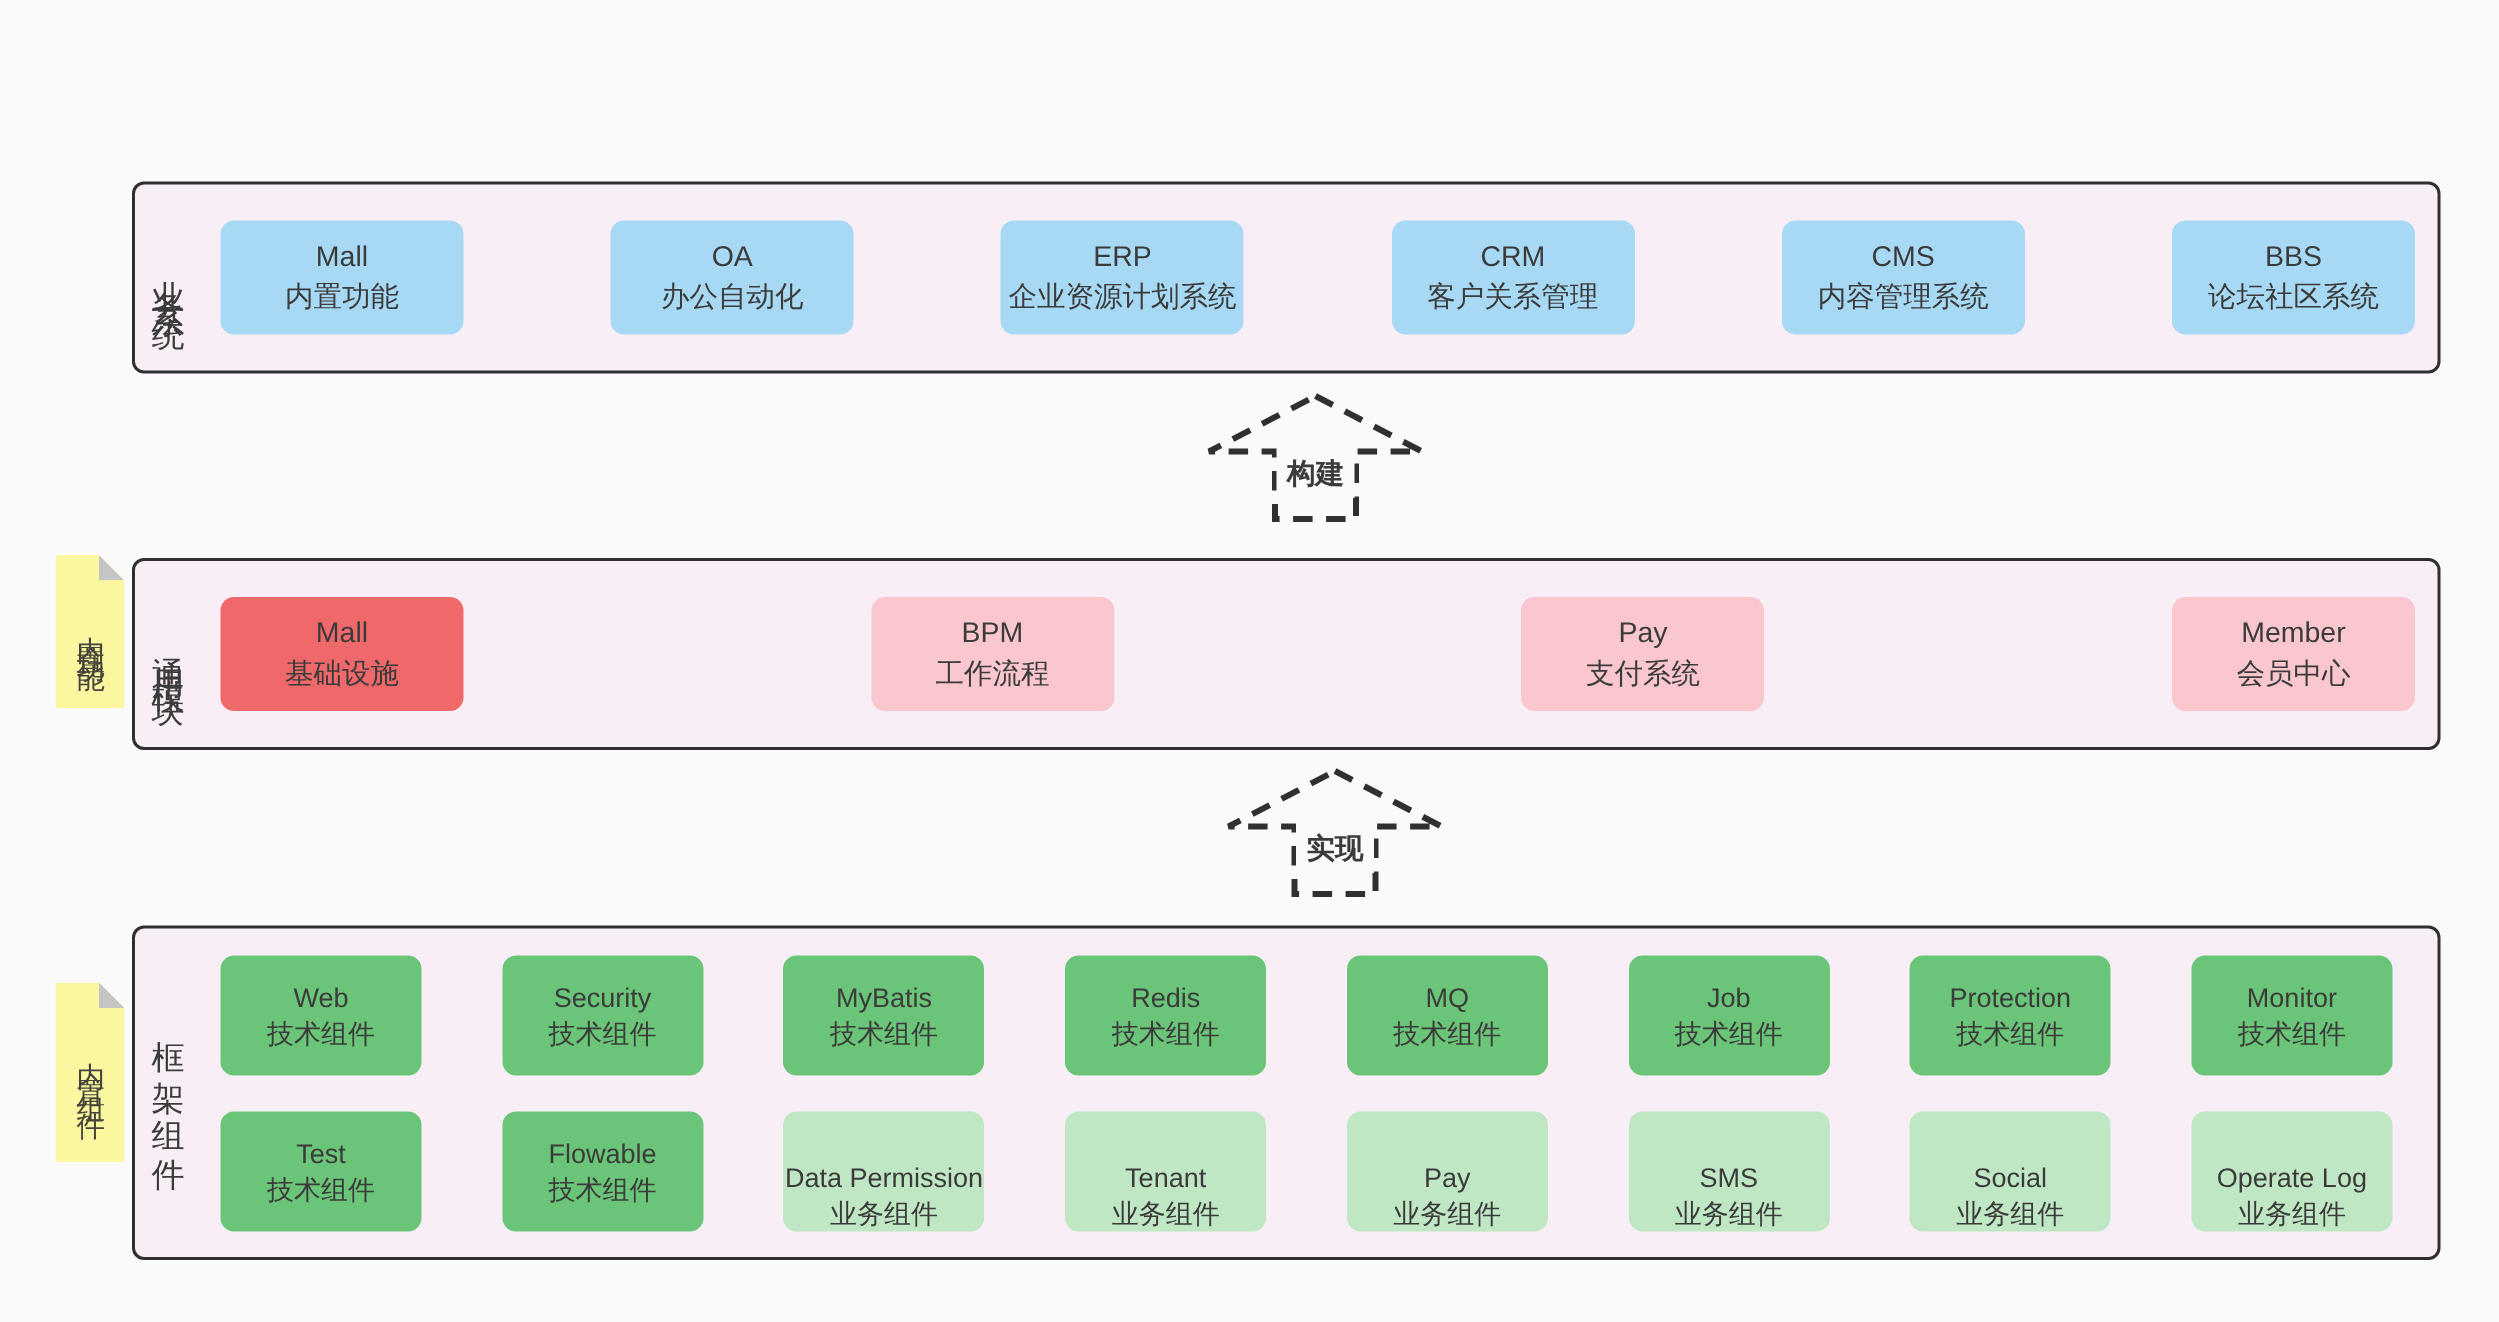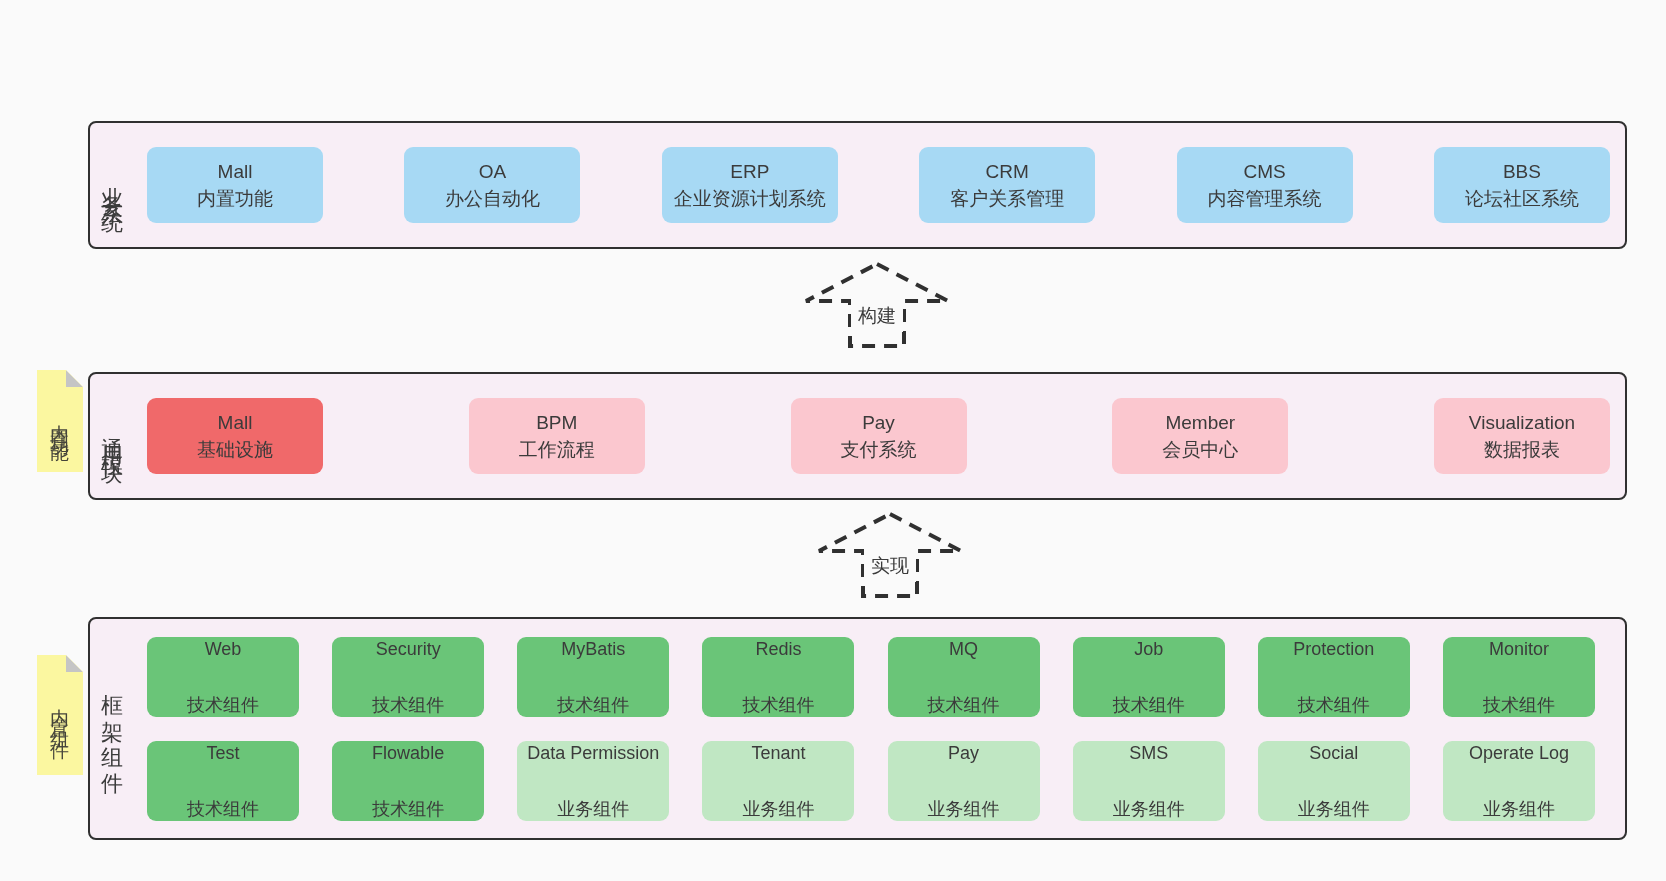--- a/index.html
+++ b/index.html
@@ -39,22 +39,22 @@
     position:absolute;left:57px;right:15px;top:0;bottom:0;
     display:flex;flex-direction:column;justify-content:center;gap:24px;
   }
   .band--framework .band-content{right:30px;}
   .box-row{display:flex;justify-content:space-between;}
 
   .box{
     display:flex;flex-direction:column;align-items:center;justify-content:center;
     border-radius:9px;text-align:center;color:var(--text);
   }
-  .band--business .box,.band--modules .box{width:176px;height:76px;font-size:19px;line-height:27px;}
-  .band--framework .box{width:152px;height:80px;font-size:18px;line-height:24px;gap:32px;}
+  .band--business .box,.band--modules .box{width:162px;height:76px;font-size:19px;line-height:27px;}
+  .band--framework .box{width:134px;height:80px;font-size:18px;line-height:24px;}
   .box--blue{background:var(--blue);}
   .box--red{background:var(--red);}
   .box--pink{background:var(--pink);}
   .box--green{background:var(--green);}
   .box--lightgreen{background:var(--lightgreen);justify-content:flex-end;}
 
   
   .note{
     position:absolute;left:37px;width:46px;background:var(--yellow);
     clip-path:polygon(0 0,calc(100% - 17px) 0,100% 17px,100% 100%,0 100%);
@@ -67,21 +67,21 @@
     background:var(--fold);
     clip-path:polygon(0 0,100% 100%,0 100%);
   }
   .note-text{
     writing-mode:vertical-rl;text-orientation:upright;
     font-size:19px;line-height:1;letter-spacing:6px;color:#45443a;white-space:nowrap;
   }
   .note--framework .note-text{letter-spacing:11px;}
 
   
-  .arrow{position:absolute;width:150px;height:88px;}
+  .arrow{position:absolute;width:150px;height:88px;font-weight:bold;}
   .arrow--build{left:802px;top:261px;}
   .arrow--implement{left:815px;top:511px;text-align:center;}
   .arrow svg{display:block;width:100%;height:100%;}
   .arrow polygon{fill:none;stroke:var(--line);stroke-width:4;stroke-dasharray:13 9;}
   .arrow rect{fill:var(--page-bg);}
   .arrow text{fill:var(--text);font-size:19px;font-family:"Liberation Sans","DejaVu Sans",sans-serif;}
 </style>
 </head>
 <body>
 
@@ -140,24 +140,20 @@
             <span class="box-sub">工作流程</span>
           </div>
           <div class="box box--pink">
             <span class="box-title">Pay</span>
             <span class="box-sub">支付系统</span>
           </div>
           <div class="box box--pink">
             <span class="box-title">Member</span>
             <span class="box-sub">会员中心</span>
           </div>
-          <div class="box box--pink">
-            <span class="box-title">Visualization</span>
-            <span class="box-sub">数据报表</span>
-          </div>
         </div>
     </div>
   </section>
 
   <div class="note note--modules">
     <div class="note-fold"></div>
     <span class="note-text">内置功能</span>
   </div>
 
   <div class="arrow arrow--implement">

